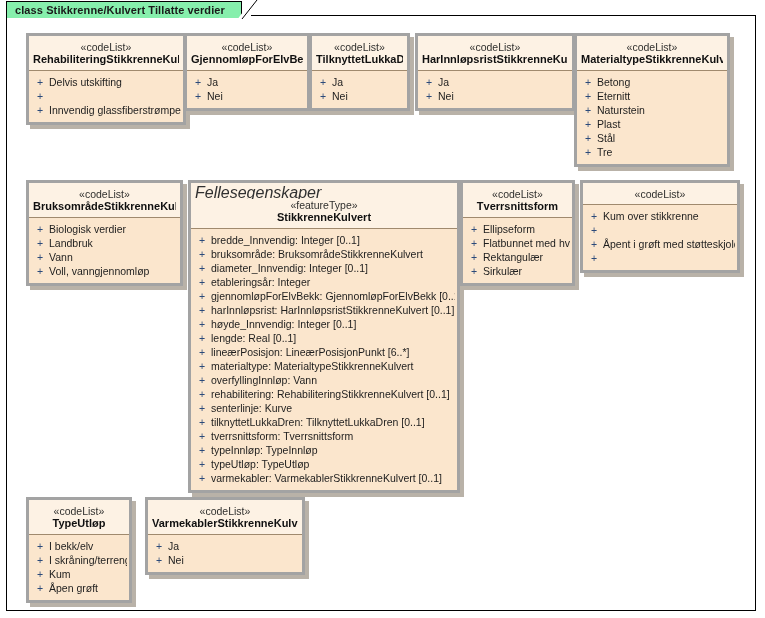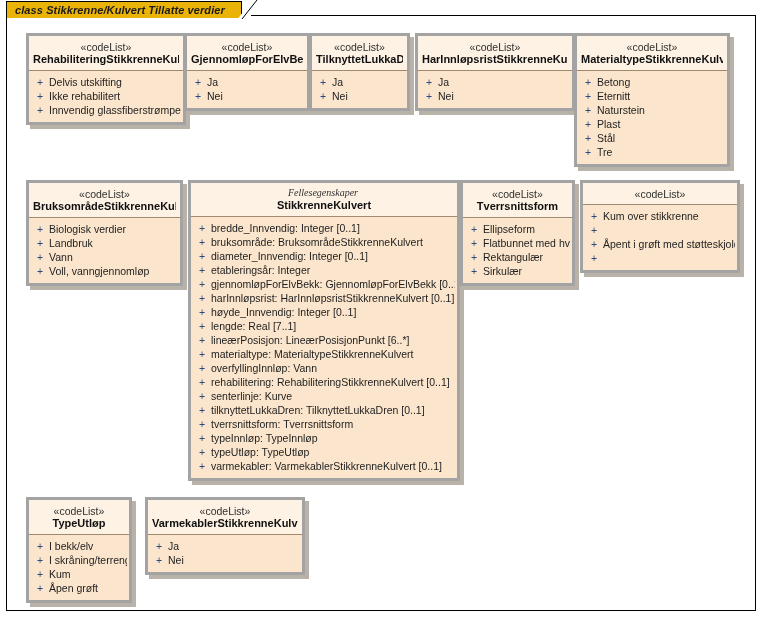--- a/index.html
+++ b/index.html
@@ -11,23 +11,23 @@
     -webkit-font-smoothing:antialiased;
   }
 
   
   #diagram-frame{
     position:absolute;left:6px;top:15px;width:750px;height:596px;
     border:1px solid #000;box-sizing:border-box;background:#fff;
   }
   #diagram-title-tab{
     position:absolute;left:6px;top:1px;height:17px;
-    border:1px solid #000;border-bottom:none;background:#eab308;
+    border:1px solid #000;border-bottom:none;background:#86efac;
     box-sizing:border-box;padding:0 16px 0 8px;
-    display:flex;align-items:center;white-space:nowrap;z-index:5;font-style:italic;
+    display:flex;align-items:center;white-space:nowrap;z-index:5;
   }
   #diagram-title-tab .tab-text{
     font-size:11px;font-weight:bold;letter-spacing:.1px;line-height:15px;
   }
   
   #diagram-title-tab:after{
     content:"";position:absolute;right:-10px;top:-1px;
     width:0;height:0;border-style:solid;
     border-width:0 0 19px 14px;border-color:transparent transparent #fff transparent;
   }
@@ -67,24 +67,23 @@
   .attr .vis{
     width:18px;flex:0 0 18px;text-align:center;color:#2b4a7a;
   }
   .attr .txt{flex:1 1 auto;overflow:hidden;}
 
   
   #box-stikkrennekulvert .uml-header{
     padding-top:3px;
   }
   .owner-label{
-    font-size:10px;font-style:italic;text-align:center;
+    font-size:16px;font-style:italic;text-align:left;
     line-height:13px;color:#303030;white-space:nowrap;overflow:hidden;
     padding-right:2px;
-    font-family:Liberation Serif, serif;
   }
 </style>
 </head>
 <body>
 
 <div id="diagram-frame"></div>
 
 <div id="diagram-title-tab">
   <span class="tab-text">class Stikkrenne/Kulvert Tillatte verdier</span>
 </div>
@@ -97,21 +96,20 @@
     <div class="stereo">«codeList»</div>
     <div class="cls-name">RehabiliteringStikkrenneKulvert</div>
   </div>
   <div class="uml-body">
     <div class="attr">
       <span class="vis">+</span>
       <span class="txt">Delvis utskifting</span>
     </div>
     <div class="attr">
       <span class="vis">+</span>
-      <span class="txt">Ikke rehabilitert</span>
     </div>
     <div class="attr">
       <span class="vis">+</span>
       <span class="txt">Innvendig glassfiberstrømpe</span>
     </div>
   </div>
 </div>
 
 <div class="uml-box" id="box-gjennomlop" style="left:184px;top:33px;width:126px;">
   <div class="uml-header">
@@ -218,20 +216,21 @@
     <div class="attr">
       <span class="vis">+</span>
       <span class="txt">Voll, vanngjennomløp</span>
     </div>
   </div>
 </div>
 
 <div class="uml-box" id="box-stikkrennekulvert" style="left:188px;top:180px;width:272px;">
   <div class="uml-header">
     <div class="owner-label">Fellesegenskaper</div>
+    <div class="stereo">«featureType»</div>
     <div class="cls-name">StikkrenneKulvert</div>
   </div>
   <div class="uml-body">
     <div class="attr">
       <span class="vis">+</span>
       <span class="txt">bredde_Innvendig: Integer [0..1]</span>
     </div>
     <div class="attr">
       <span class="vis">+</span>
       <span class="txt">bruksområde: BruksområdeStikkrenneKulvert</span>
@@ -251,21 +250,21 @@
     <div class="attr">
       <span class="vis">+</span>
       <span class="txt">harInnløpsrist: HarInnløpsristStikkrenneKulvert [0..1]</span>
     </div>
     <div class="attr">
       <span class="vis">+</span>
       <span class="txt">høyde_Innvendig: Integer [0..1]</span>
     </div>
     <div class="attr">
       <span class="vis">+</span>
-      <span class="txt">lengde: Real [7..1]</span>
+      <span class="txt">lengde: Real [0..1]</span>
     </div>
     <div class="attr">
       <span class="vis">+</span>
       <span class="txt">lineærPosisjon: LineærPosisjonPunkt [6..*]</span>
     </div>
     <div class="attr">
       <span class="vis">+</span>
       <span class="txt">materialtype: MaterialtypeStikkrenneKulvert</span>
     </div>
     <div class="attr">

